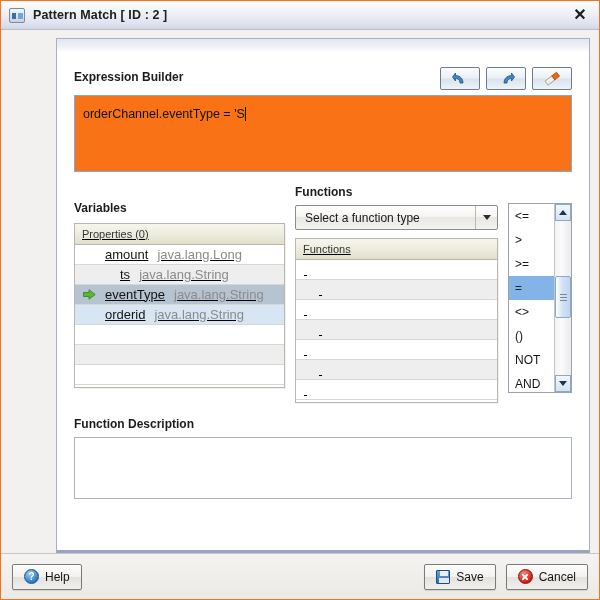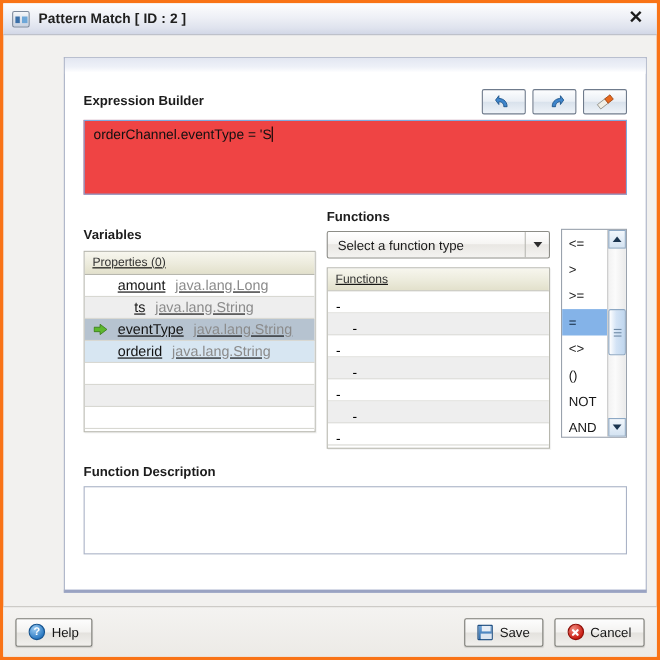--- a/index.html
+++ b/index.html
@@ -11,24 +11,23 @@
   }
   body {
     background: #f3f3f1;
   }
 
   
   .window {
     position: relative;
     width: 600px; height: 600px;
     background: #f2f1ef;
-    border: 3px solid #f97316;
+    border: 1px solid #f97316;
     display: flex;
     flex-direction: column;
-    gap: 12px;
   }
 
   
   .titlebar {
     height: 29px;
     flex: 0 0 29px;
     background: linear-gradient(to bottom, #fdfdfe 0%, #eef0f6 45%, #dfe3ee 80%, #d2d7e6 100%);
     border-bottom: 1px solid #b9bcc6;
     display: flex;
     align-items: center;
@@ -138,24 +137,24 @@
   }
   .ico-undo, .ico-redo {
     width: 17px; height: 15px;
     position: relative;
   }
   .ico-undo svg, .ico-redo svg, .ico-pencil svg { display: block; }
 
   
   .expr-box {
     margin-top: 5px;
-    height: 68px;
+    height: 77px;
     border: 1px solid #7eaade;
-    background: #ef4444;
-    padding: 5px 8px;
+    background: #f97316;
+    padding: 11px 8px;
     font-size: 12.5px;
     color: #111;
     position: relative;
     overflow: hidden;
   }
   .expr-text {
     font-family: "Liberation Sans", sans-serif;
     font-size: 12.5px;
     white-space: pre;
     display: inline;

